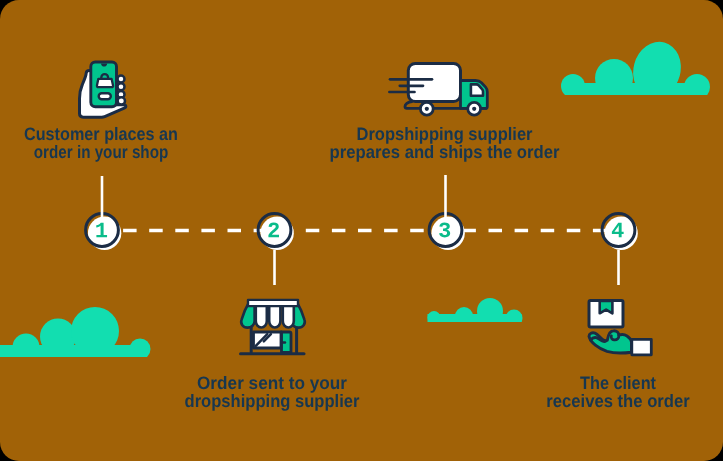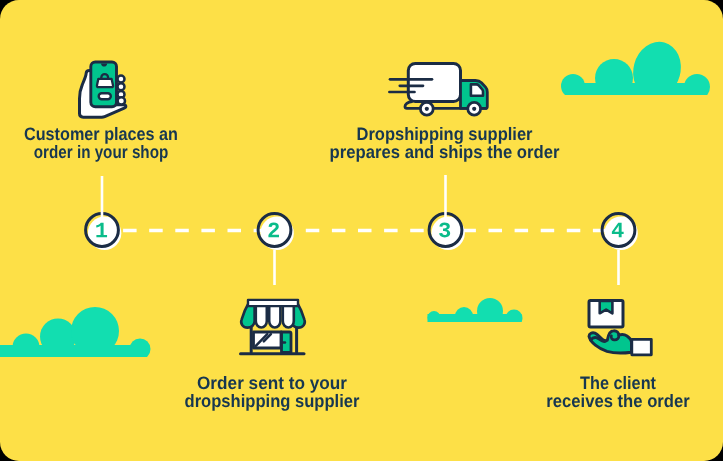--- a/index.html
+++ b/index.html
@@ -1,17 +1,17 @@
 <!DOCTYPE html>
 <html><head>
 <meta charset="utf-8">
 <style>
   html,body{margin:0;padding:0;background:#000;}
   body{width:723px;height:461px;overflow:hidden;}
-  .panel{position:absolute;left:0;top:0;width:723px;height:461px;background:#fde047;border-radius:19px;overflow:hidden;}
+  .panel{position:absolute;left:0;top:0;width:723px;height:461px;background:#a16207;border-radius:19px;overflow:hidden;}
   svg{display:block;}
   .lbl,.num{-webkit-font-smoothing:antialiased;text-rendering:geometricPrecision;}
   .lbl{font-family:"Liberation Sans",sans-serif;font-weight:bold;font-size:18px;fill:#173750;}
 </style>
 </head>
 <body>
 <div class="panel">
 <svg width="723" height="461" viewBox="0 0 723 461">
 
   <g fill="#12deb0">

